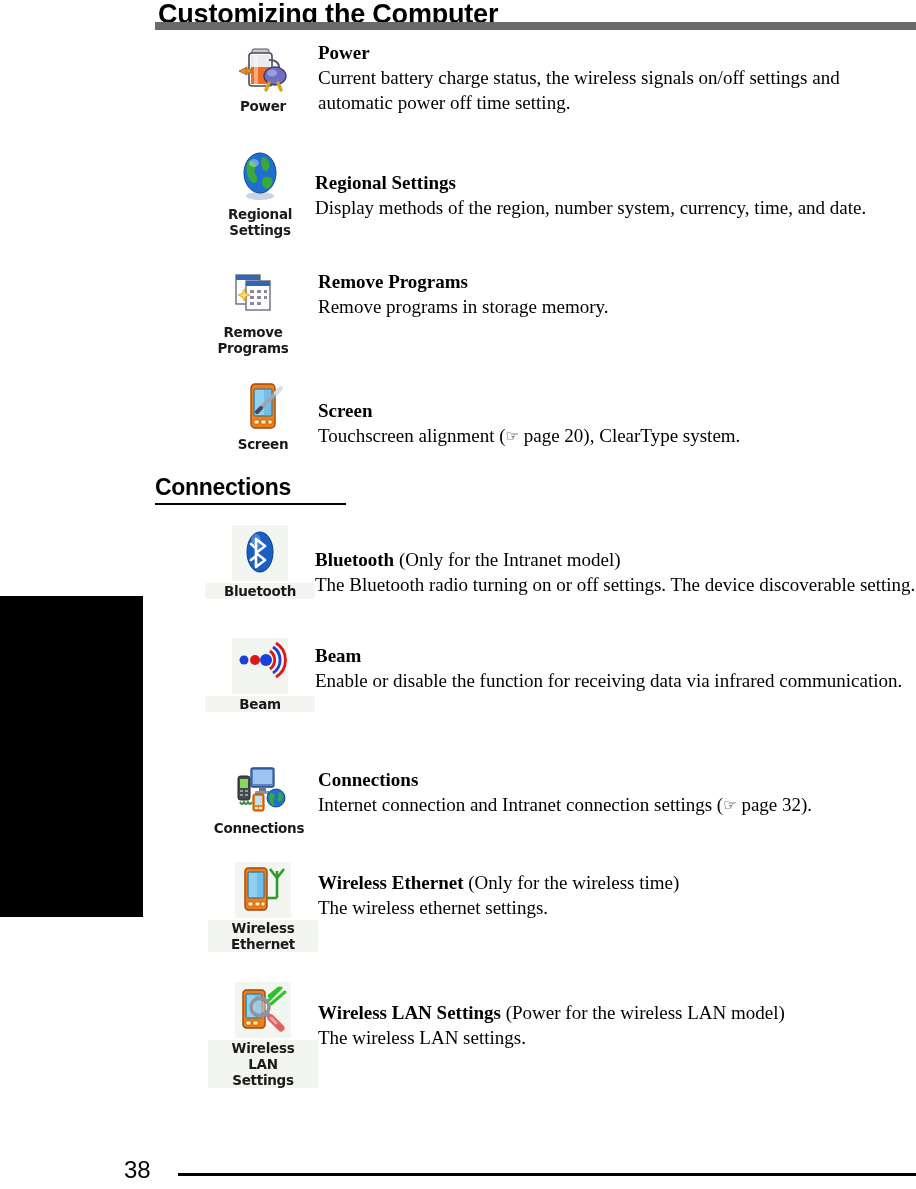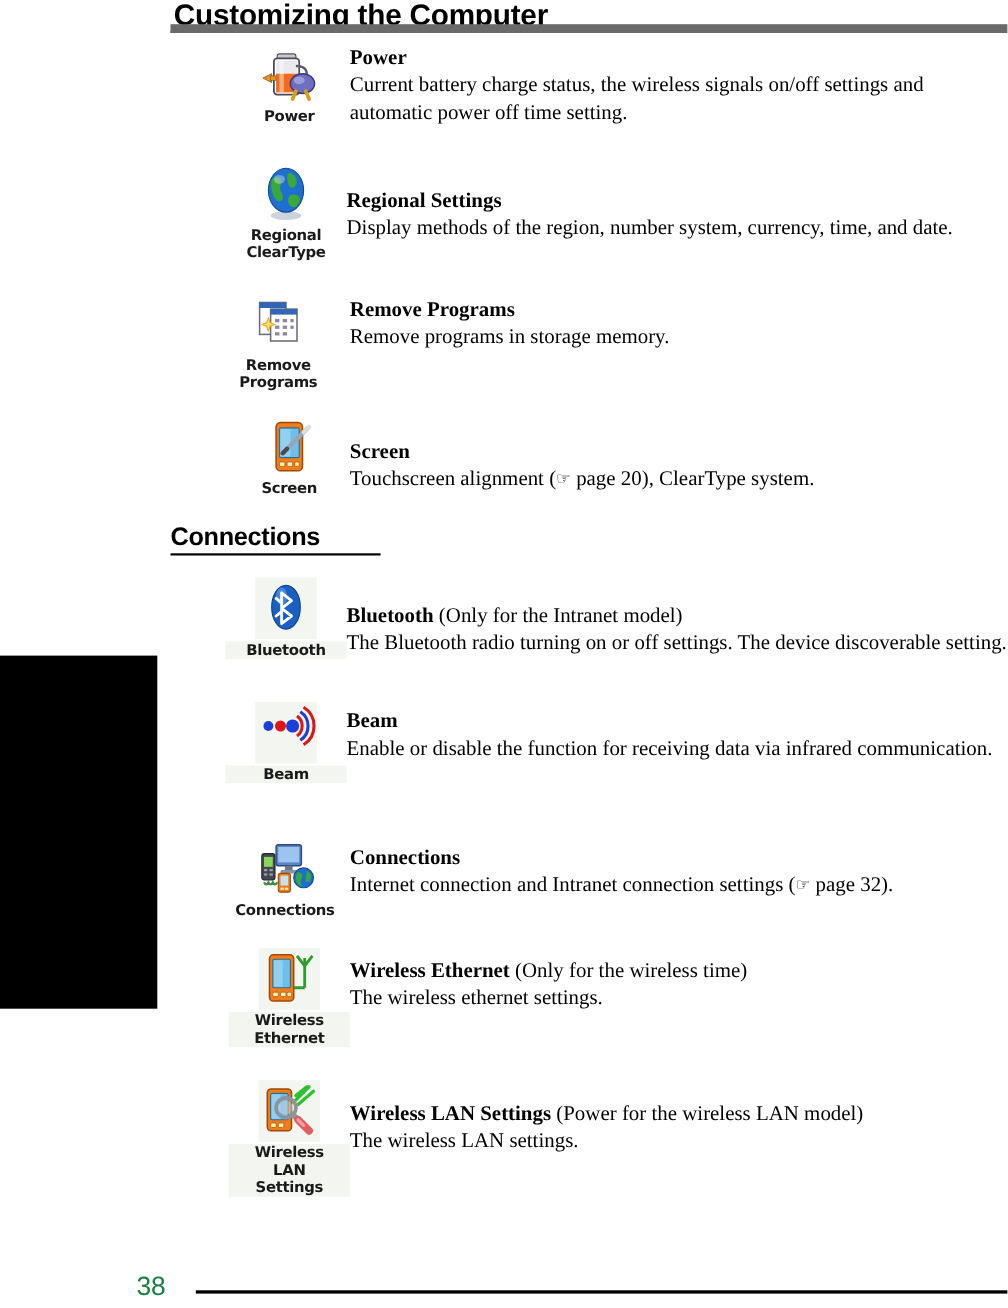--- a/index.html
+++ b/index.html
@@ -138,21 +138,21 @@
     width: 916px;
     height: 33px;
   }
   #page-number {
     position: absolute;
     left: 124px;
     top: 0px;
     font-family: "Liberation Sans", "DejaVu Sans", sans-serif;
     font-size: 24px;
     font-weight: normal;
-    color: #15803d;
+    color: #000000;
   }
   #footer-rule {
     position: absolute;
     left: 178px;
     top: 17px;
     width: 738px;
     height: 3px;
     background: #000000;
   }
 
@@ -207,21 +207,21 @@
         <ellipse cx="28" cy="48" rx="14" ry="4" fill="#b9c4d4" opacity="0.75"></ellipse>
         <ellipse cx="28" cy="25" rx="16" ry="20" fill="#1f6fd0"></ellipse>
         <ellipse cx="28" cy="25" rx="16" ry="20" fill="none" stroke="#0d4a96" stroke-width="1"></ellipse>
         <path d="M16 14 C21 11 25 16 23 21 C21 26 26 27 25 32 C24 37 19 35 17 31 C15 26 13 18 16 14 Z" fill="#3aa83a"></path>
         <path d="M31 9 C36 10 39 15 37 20 C35 25 31 23 30 19 C29 15 28 11 31 9 Z" fill="#3aa83a"></path>
         <path d="M33 29 C38 28 42 31 40 36 C38 41 33 42 31 38 C29 34 30 30 33 29 Z" fill="#3aa83a"></path>
         <ellipse cx="22" cy="15" rx="5" ry="4" fill="#ffffff" opacity="0.35"></ellipse>
       </svg>
     </div>
     <div class="icon-caption" style="white-space:pre-line;">Regional
-ClearType</div>
+Settings</div>
   </div>
   <div class="entry-text" style="top:22px;">
     <div class="entry-head"><b>Regional Settings</b></div>
     <div class="entry-desc" style="width:620px;">Display methods of the region, number system, currency, time, and date.</div>
   </div>
 </div>
 
 <div class="entry" style="left:198px; top:266px;">
   <div class="entry-icon">
     <div class="icon-art">

